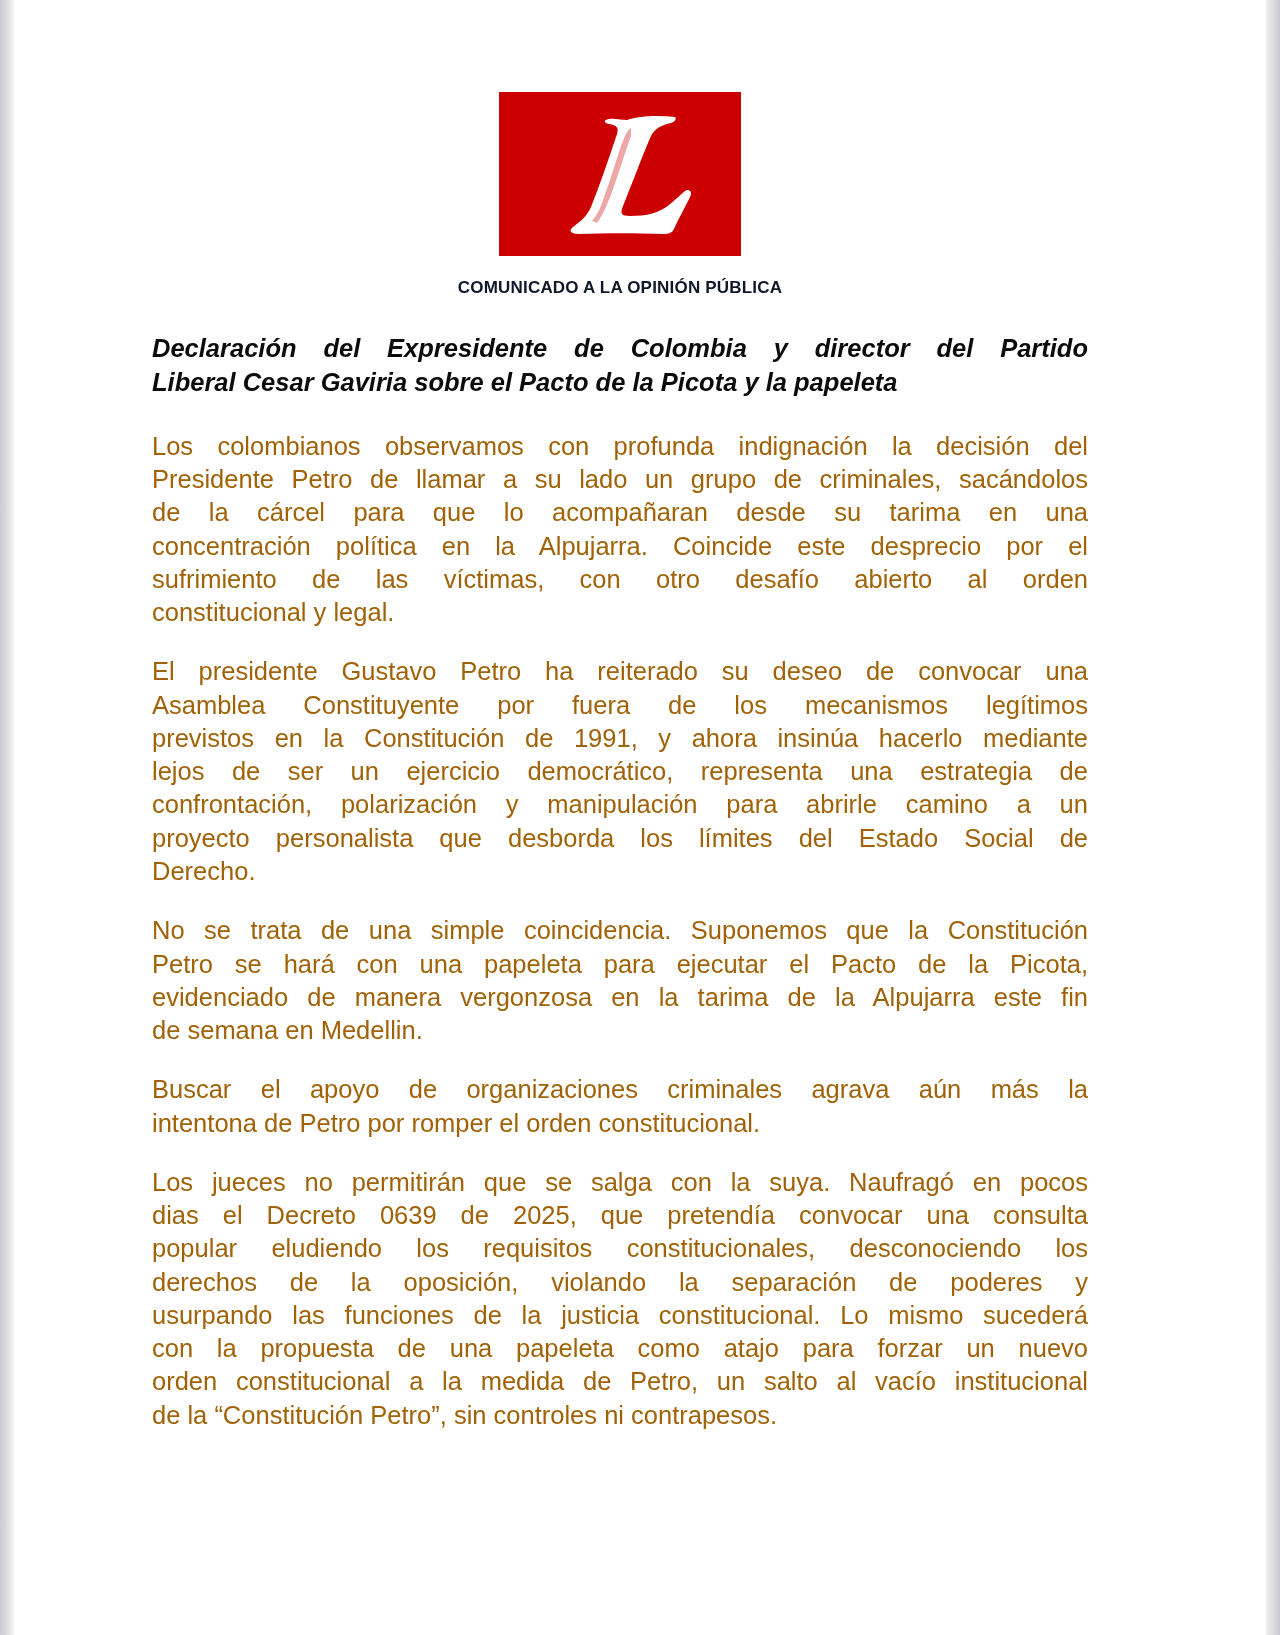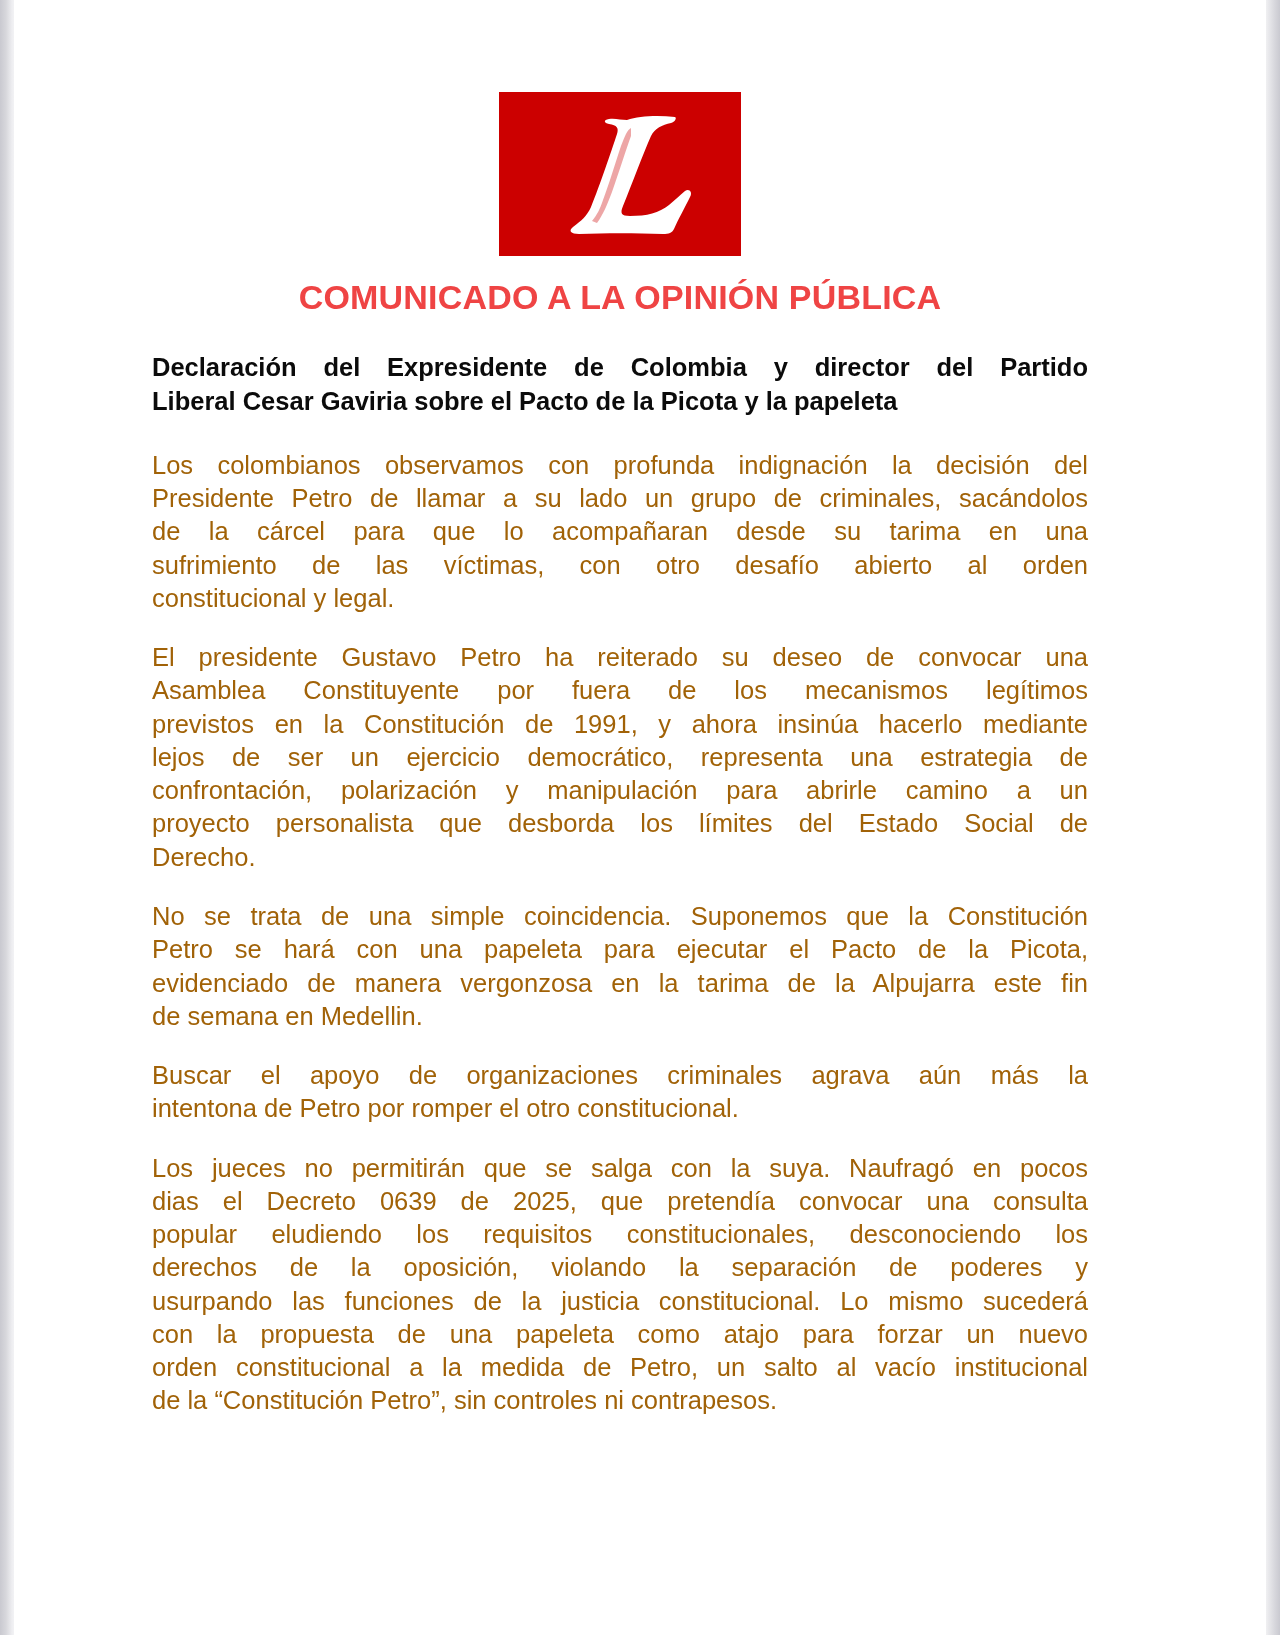--- a/index.html
+++ b/index.html
@@ -41,36 +41,37 @@
     width:242px; height:164px;
     background:#cc0000;
     overflow:hidden;
   }
   .logo-box svg { position:absolute; left:0; top:0; }
 
   
   .headline {
     margin-top:22px;
     text-align:center;
-    font-size:34px;
+    font-size:17px;
     font-weight:bold;
     letter-spacing:.2px;
-    color:#ef4444;
+    color:#0f172a;
     font-stretch:condensed;
   }
 
   
   .subtitle {
     margin-top:34px;
     font-size:25.5px;
     font-weight:bold;
     line-height:1.33;
     color:#0b0b0b;
     text-align:justify;
     text-justify:inter-word;
+    font-style:italic;
   }
   .subtitle .lastline { text-align:left; }
 
   
   .body-text { margin-top:30px; }
   .para {
     font-size:25.5px;
     line-height:1.305;
     color:#a16207;
     text-align:justify;
@@ -135,20 +136,21 @@
         <div style="text-align:justify;text-align-last:justify;">Declaración del Expresidente de Colombia y director del Partido</div>
         <div class="lastline">Liberal Cesar Gaviria sobre el Pacto de la Picota y la papeleta</div>
       </div>
 
       <div class="body-text">
 
         <div class="para">
           <span class="j">Los colombianos observamos con profunda indignación la decisión del</span>
           <span class="j">Presidente Petro de llamar a su lado un grupo de criminales, sacándolos</span>
           <span class="j">de la cárcel para que lo acompañaran desde su tarima en una</span>
+          <span class="j">concentración política en la Alpujarra. Coincide este desprecio por el</span>
           <span class="j">sufrimiento de las víctimas, con otro desafío abierto al orden</span>
           <span class="l">constitucional y legal.</span>
         </div>
 
         <div class="para">
           <span class="j">El presidente Gustavo Petro ha reiterado su deseo de convocar una</span>
           <span class="j">Asamblea Constituyente por fuera de los mecanismos legítimos</span>
           <span class="j">previstos en la Constitución de 1991, y ahora insinúa hacerlo mediante</span>
           <span class="j">lejos de ser un ejercicio democrático, representa una estrategia de</span>
           <span class="j">confrontación, polarización y manipulación para abrirle camino a un</span>
@@ -158,21 +160,21 @@
 
         <div class="para">
           <span class="j">No se trata de una simple coincidencia. Suponemos que la Constitución</span>
           <span class="j">Petro se hará con una papeleta para ejecutar el Pacto de la Picota,</span>
           <span class="j">evidenciado de manera vergonzosa en la tarima de la Alpujarra este fin</span>
           <span class="l">de semana en Medellin.</span>
         </div>
 
         <div class="para">
           <span class="j">Buscar el apoyo de organizaciones criminales agrava aún más la</span>
-          <span class="l">intentona de Petro por romper el otro constitucional.</span>
+          <span class="l">intentona de Petro por romper el orden constitucional.</span>
         </div>
 
         <div class="para">
           <span class="j">Los jueces no permitirán que se salga con la suya. Naufragó en pocos</span>
           <span class="j">dias el Decreto 0639 de 2025, que pretendía convocar una consulta</span>
           <span class="j">popular eludiendo los requisitos constitucionales, desconociendo los</span>
           <span class="j">derechos de la oposición, violando la separación de poderes y</span>
           <span class="j">usurpando las funciones de la justicia constitucional. Lo mismo sucederá</span>
           <span class="j">con la propuesta de una papeleta como atajo para forzar un nuevo</span>
           <span class="j">orden constitucional a la medida de Petro, un salto al vacío institucional</span>

